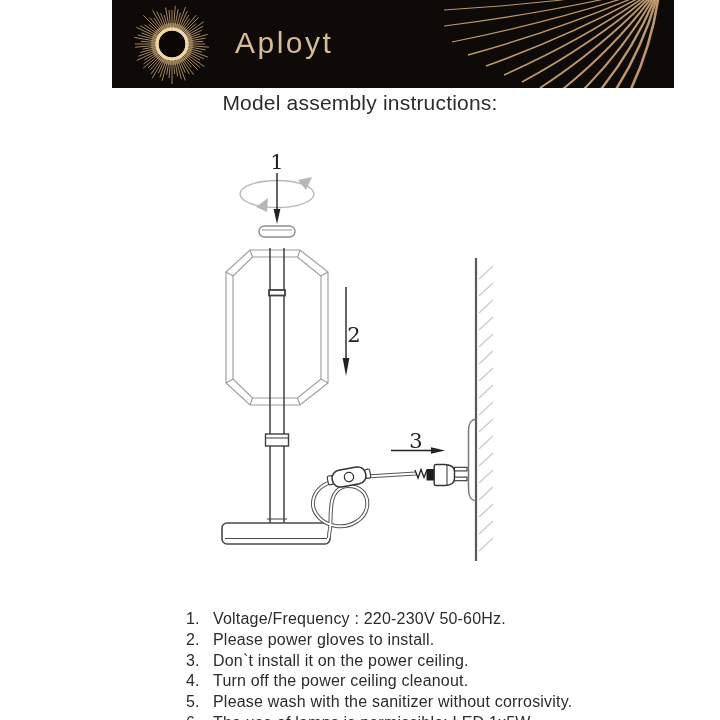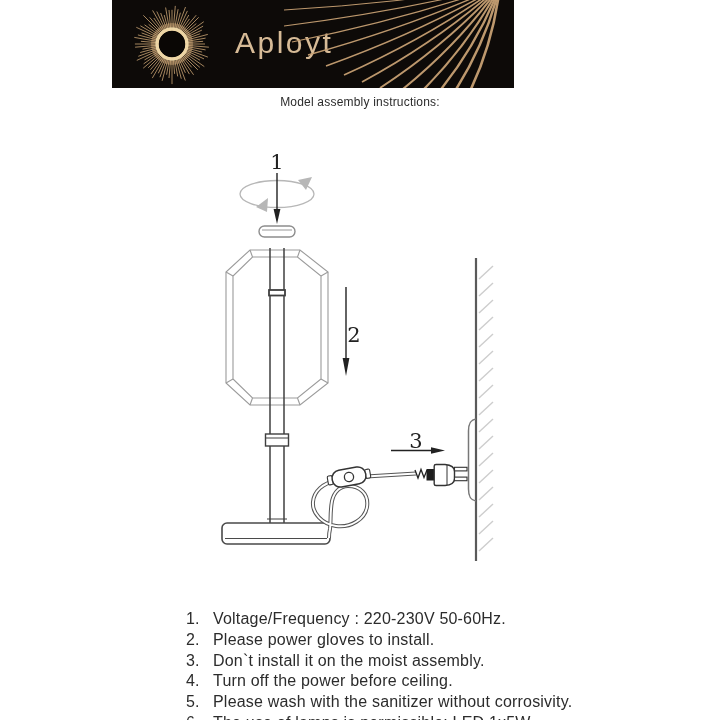--- a/index.html
+++ b/index.html
@@ -2,34 +2,34 @@
 <html style="--brand-black: #0d0a08; --brand-gold: #d7bb97; --ink: #2c2c2c; --diagram-line: #444444;"><head>
 <meta charset="utf-8">
 <style>
   html,body{margin:0;padding:0;background:#ffffff;}
   .page{
     position:relative;width:720px;height:720px;background:#fff;overflow:hidden;
     font-family:"Liberation Sans",sans-serif;color:var(--ink,#2c2c2c);
   }
   
   .band{
-    position:absolute;left:112px;top:0;width:402px;height:88px;
+    position:absolute;left:112px;top:0;width:562px;height:88px;
     background:var(--brand-black,#0d0a08);overflow:hidden;
   }
   .logo-svg{position:absolute;left:0;top:0;width:130px;height:88px;}
   .brand{
     position:absolute;left:123px;top:26px;
     font-size:30px;font-weight:300;letter-spacing:2.5px;
     color:var(--brand-gold,#d7bb97);
   }
   .fan-svg{position:absolute;right:0;top:0;width:230px;height:88px;}
   
   .titles{
     position:absolute;left:0;top:92px;width:720px;text-align:center;
-    font-size:12px;line-height:21px;font-weight:500;letter-spacing:.2px;
+    font-size:21px;line-height:21px;font-weight:500;letter-spacing:.2px;
   }
   
   .diagram{position:absolute;left:0;top:0;width:720px;height:720px;}
   .stepnum{font-family:"DejaVu Serif",serif;font-size:21px;fill:#222;}
   
   .instructions{
     position:absolute;left:146px;top:593px;width:470px;
     font-size:16px;line-height:20.8px;letter-spacing:.2px;
   }
   .instr-row{display:flex;}
@@ -253,25 +253,25 @@
     <li class="instr-row">
       <span class="instr-num">1.</span>
       <span class="instr-text">Voltage/Frequency : 220-230V 50-60Hz.</span>
     </li>
     <li class="instr-row">
       <span class="instr-num">2.</span>
       <span class="instr-text">Please power gloves to install.</span>
     </li>
     <li class="instr-row">
       <span class="instr-num">3.</span>
-      <span class="instr-text">Don`t install it on the moist assembly.</span>
+      <span class="instr-text">Don`t install it on the power ceiling.</span>
     </li>
     <li class="instr-row">
       <span class="instr-num">4.</span>
-      <span class="instr-text">Turn off the power before ceiling.</span>
+      <span class="instr-text">Turn off the power ceiling cleanout.</span>
     </li>
     <li class="instr-row">
       <span class="instr-num">5.</span>
       <span class="instr-text">Please wash with the sanitizer without corrosivity.</span>
     </li>
     <li class="instr-row">
       <span class="instr-num">6.</span>
       <span class="instr-text">The use of lamps is permissible: LED 1x5W.</span>
     </li>
   </ol>

